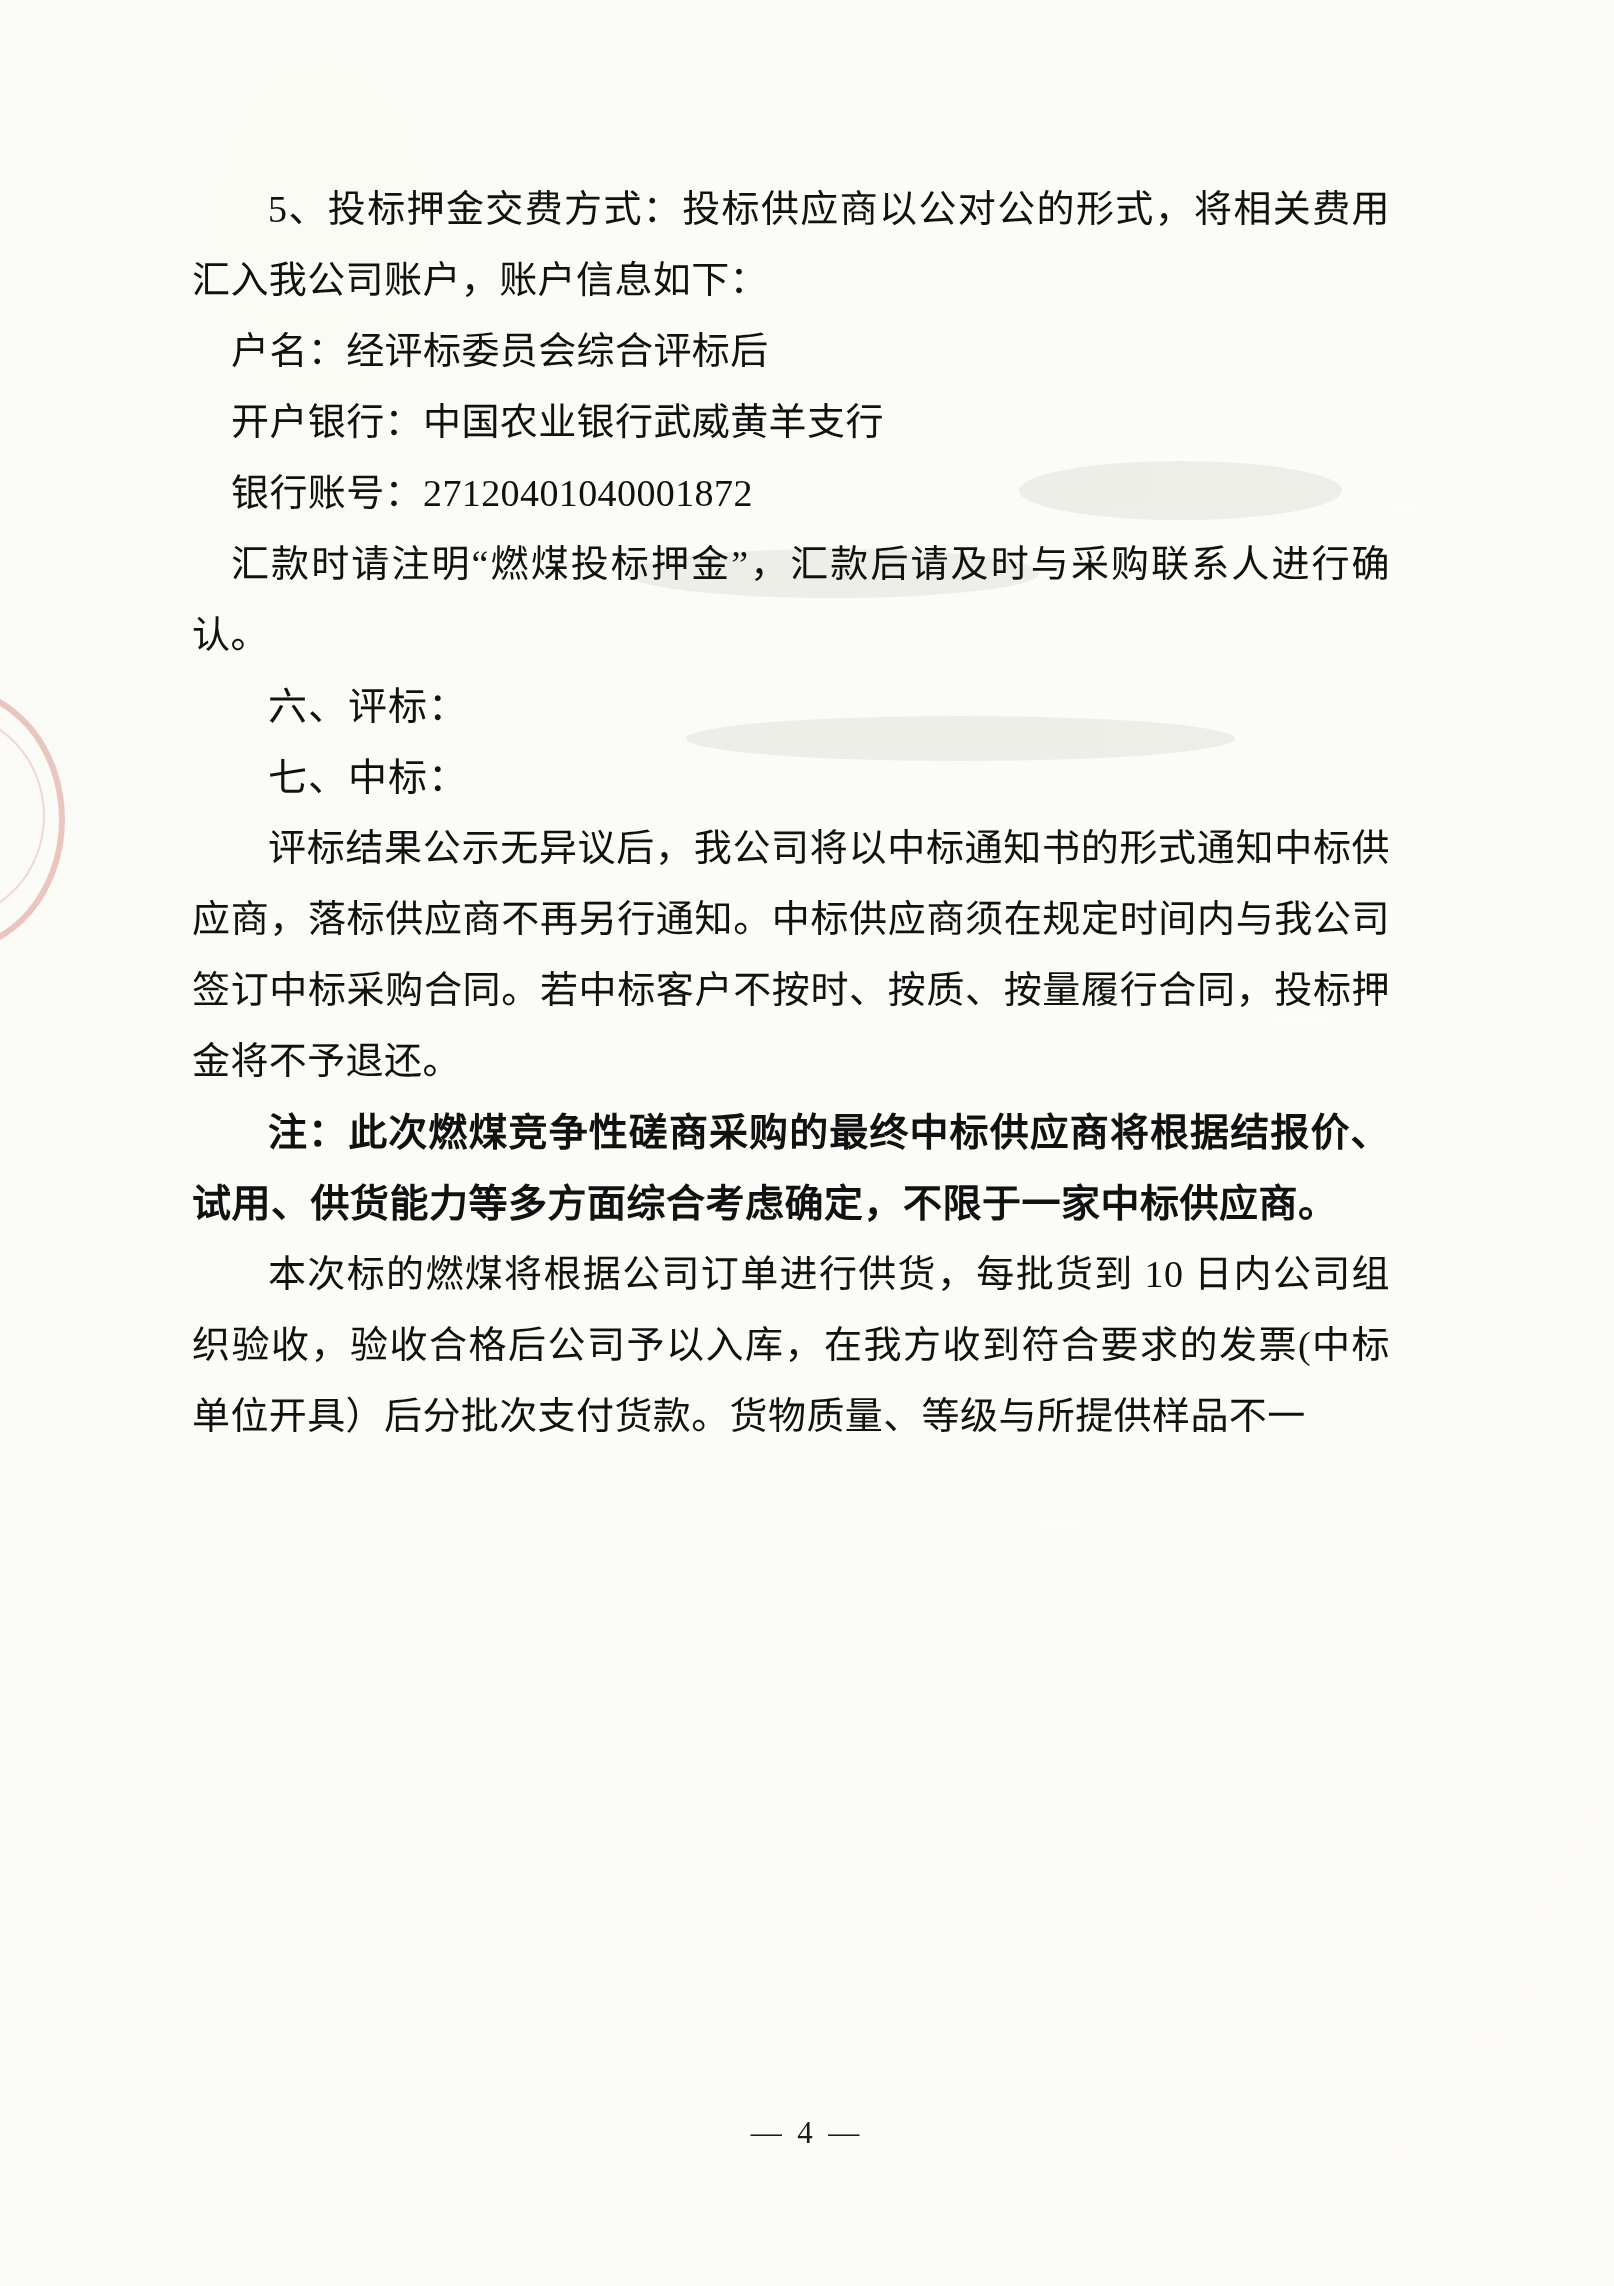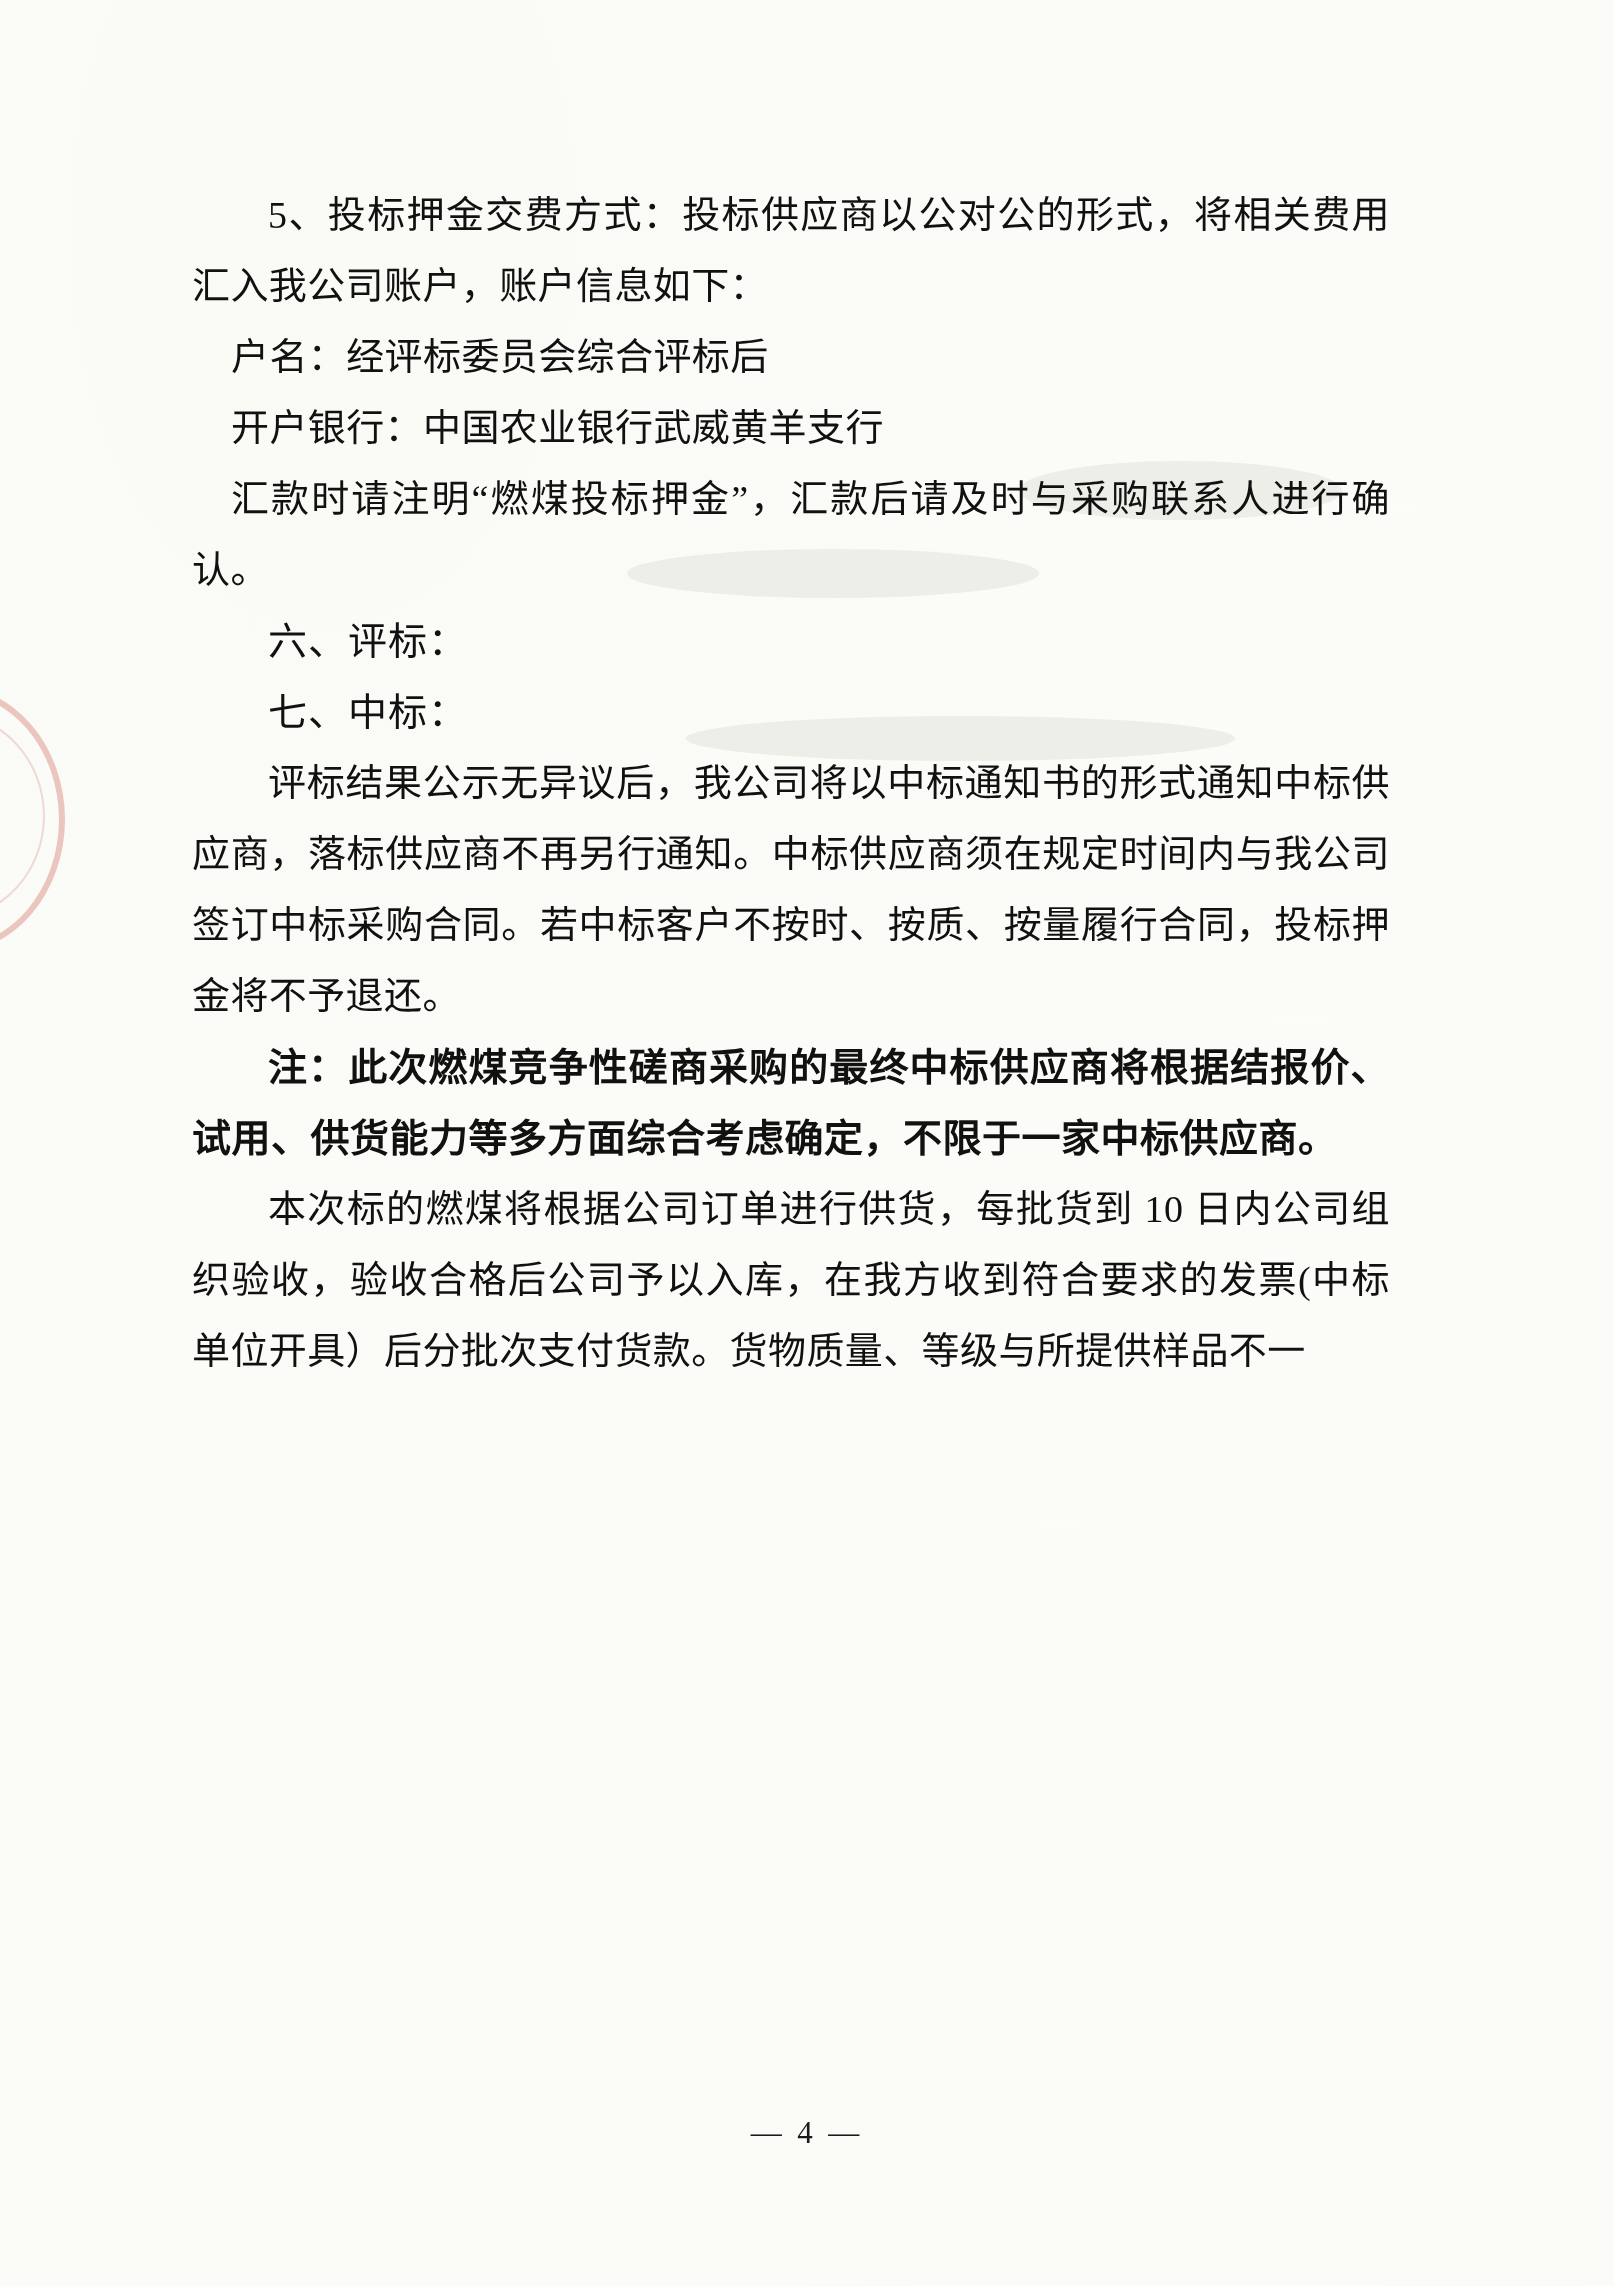--- a/index.html
+++ b/index.html
@@ -25,21 +25,21 @@
     content: "";
     position: absolute;
     inset: 0;
     background:
       radial-gradient(ellipse at 20% 10%, rgba(250,250,245,0.9) 0%, rgba(248,247,240,0.3) 60%, rgba(242,241,234,0.2) 100%);
     pointer-events: none;
   }
   .content {
     position: absolute;
     left: 192px;
-    top: 180px;
+    top: 174px;
     width: 1198px;
   }
   p {
     margin: 0;
     font-size: 38px;
     line-height: 71px;
     color: #111111;
     text-align: justify;
     letter-spacing: 0.4px;
     font-family: "Liberation Serif", "DejaVu Serif", serif;
@@ -127,20 +127,21 @@
   </div>
 
   <div class="content">
 
     <p class="indent">5、投标押金交费方式：投标供应商以公对公的形式，将相关费用汇入我公司账户，账户信息如下：</p>
 
     <p class="indent-sm">户名：经评标委员会综合评标后</p>
 
     <p class="indent-sm">开户银行：中国农业银行武威黄羊支行</p>
 
+    <p class="indent-sm">银行账号：27120401040001872</p>
 
     <p class="indent-sm">汇款时请注明“燃煤投标押金”，汇款后请及时与采购联系人进行确认。</p>
 
     <p class="heading">六、评标：</p>
 
 
     <p class="heading">七、中标：</p>
 
     <p class="indent">评标结果公示无异议后，我公司将以中标通知书的形式通知中标供应商，落标供应商不再另行通知。中标供应商须在规定时间内与我公司签订中标采购合同。若中标客户不按时、按质、按量履行合同，投标押金将不予退还。</p>
 

